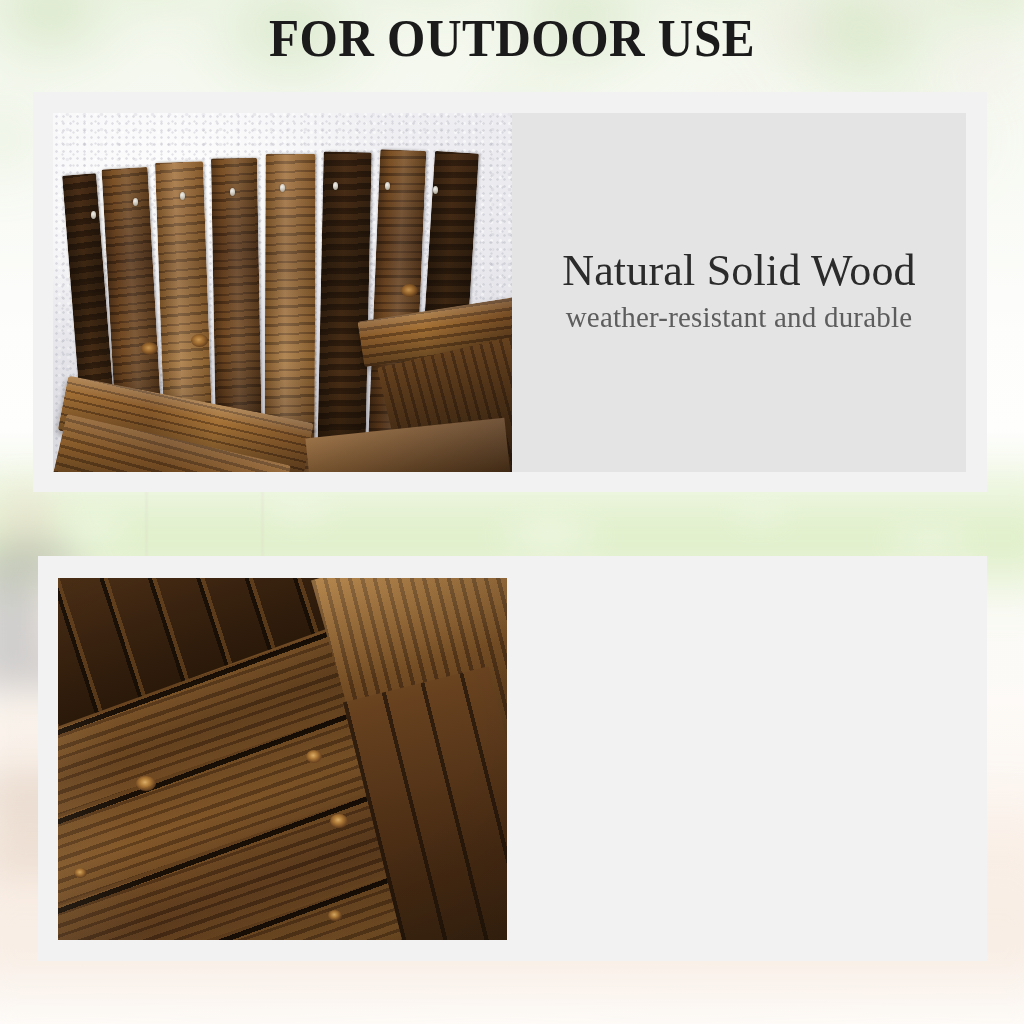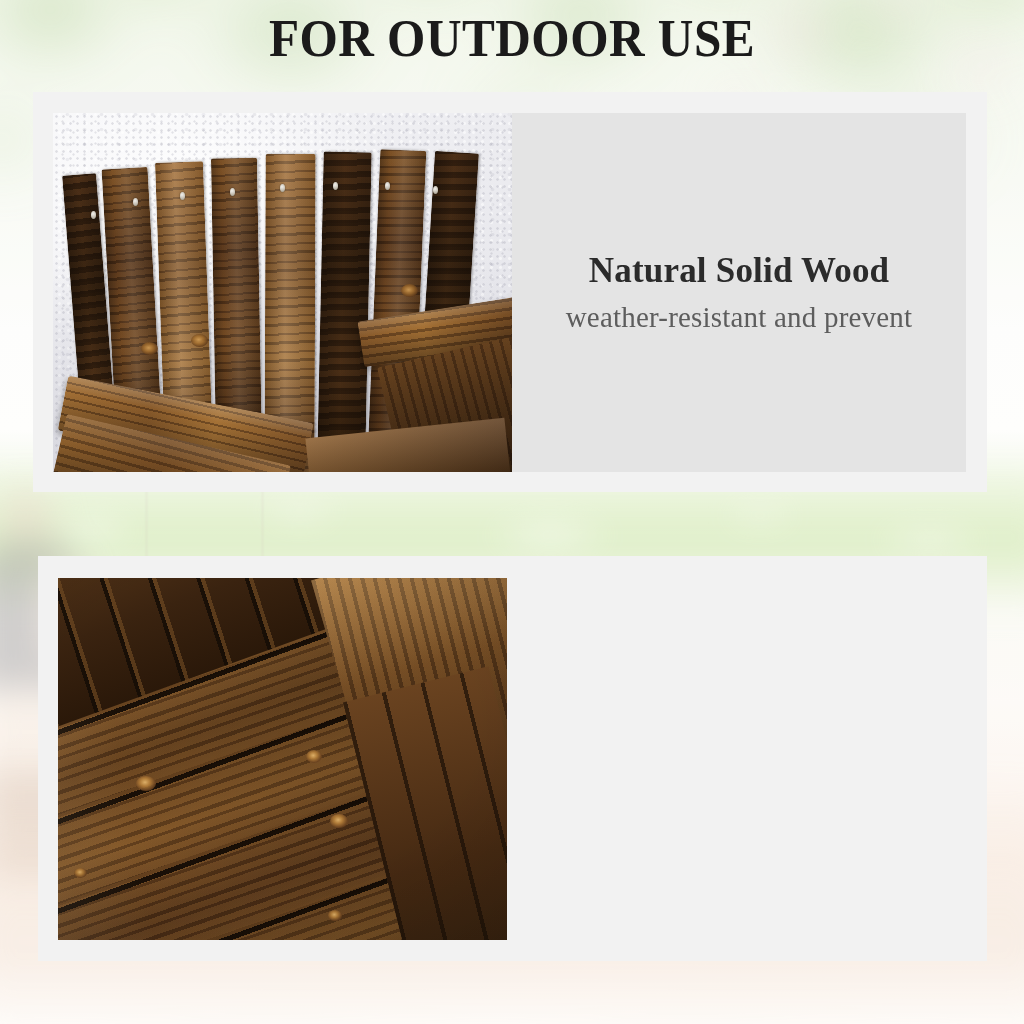--- a/index.html
+++ b/index.html
@@ -212,26 +212,25 @@
     background: #e4e4e4;
     display: flex;
     flex-direction: column;
     align-items: center;
     justify-content: center;
   }
   .card--bottom .textpane { order: 1; }
 
   .headline {
     font-family: "Liberation Serif", "DejaVu Serif", serif;
-    font-size: 35px;
+    font-size: 44px;
     line-height: 46px;
     color: #2b2b2b;
     letter-spacing: 0.2px;
     white-space: nowrap;
-    font-weight: bold;
   }
   .subline {
     font-family: "Liberation Serif", "DejaVu Serif", serif;
     font-size: 29px;
     line-height: 42px;
     color: #5d5d5d;
     letter-spacing: 0.2px;
     white-space: nowrap;
   }
   .card--top .headline { margin-bottom: 2px; }
@@ -562,21 +561,21 @@
 
       <div class="p1-arm"></div>
       <div class="p1-arm2"></div>
       <div class="p1-rightboard"></div>
       <div class="p1-rightboard2"></div>
       <div class="p1-bottomboard"></div>
     </div>
 
     <div class="textpane">
       <div class="headline">Natural Solid Wood</div>
-      <div class="subline">weather-resistant and prevent</div>
+      <div class="subline">weather-resistant and durable</div>
     </div>
 
   </div>
 
   <div class="card card--bottom">
 
 
     <div class="photo">
       <div class="p2-base">
         <div class="p2-top"></div>

